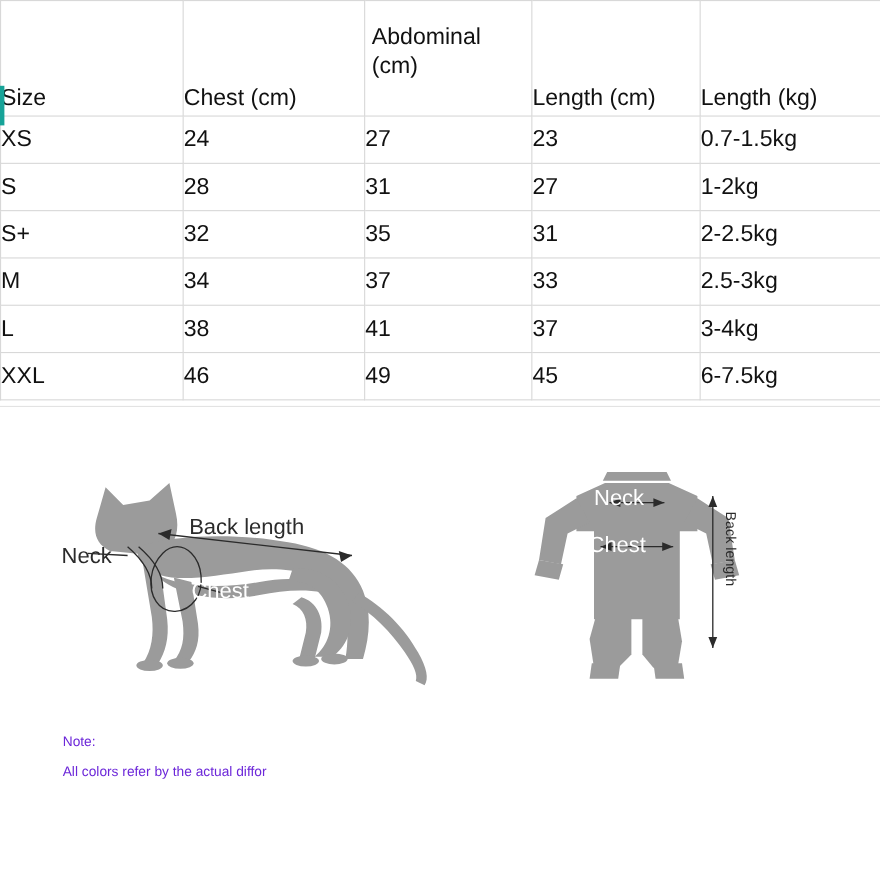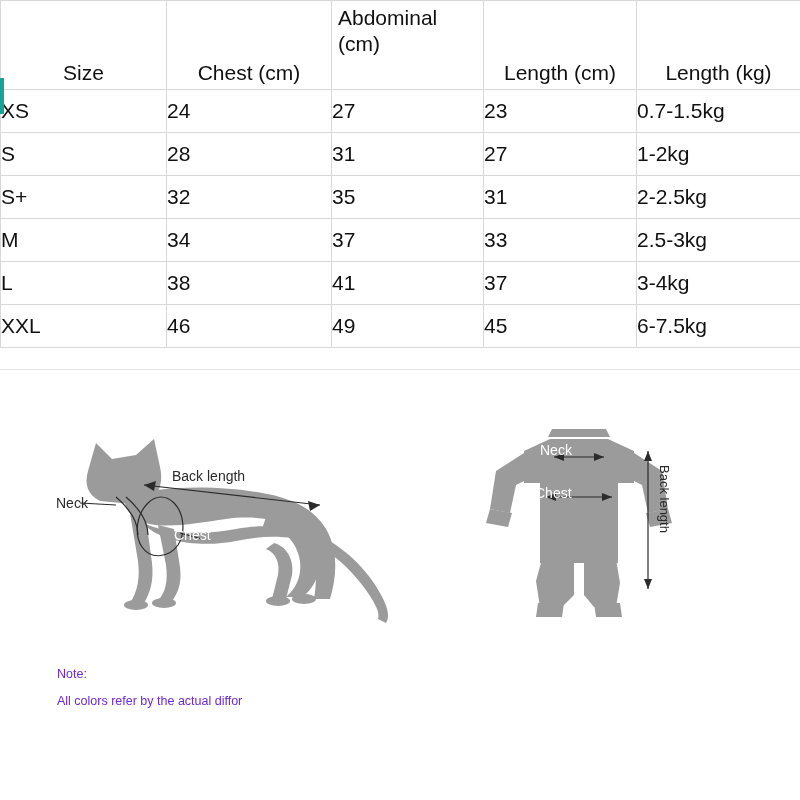--- a/index.html
+++ b/index.html
@@ -53,25 +53,24 @@
   }
   table.size-table thead th {
     height: 80px;
     vertical-align: bottom;
     padding-bottom: 4px;
   }
   table.size-table thead th.wrap-head {
     text-align: left;
     padding-left: 6px;
     vertical-align: top;
-    padding-top: 4px;
+    padding-top: 20px;
     line-height: 1.25;
   }
   table.size-table thead th.left-pad {
-    text-align: center;
   }
   .teal-marker {
     position: absolute;
     left: 0;
     top: 78px;
     width: 4px;
     height: 36px;
     background: #17a398;
   }
   .tbl-bottom-strip {
@@ -90,21 +89,21 @@
     left: 0;
     top: 388px;
     width: 800px;
     height: 270px;
     background: #ffffff;
   }
   .illus svg { display: block; }
 
   .ill-label {
     position: absolute;
-    font-size: 14px;
+    font-size: 20px;
     color: #2b2b2b;
     white-space: nowrap;
   }
   .vert-label {
     position: absolute;
     font-size: 13px;
     color: #2b2b2b;
     white-space: nowrap;
     transform: rotate(90deg);
     transform-origin: left top;

